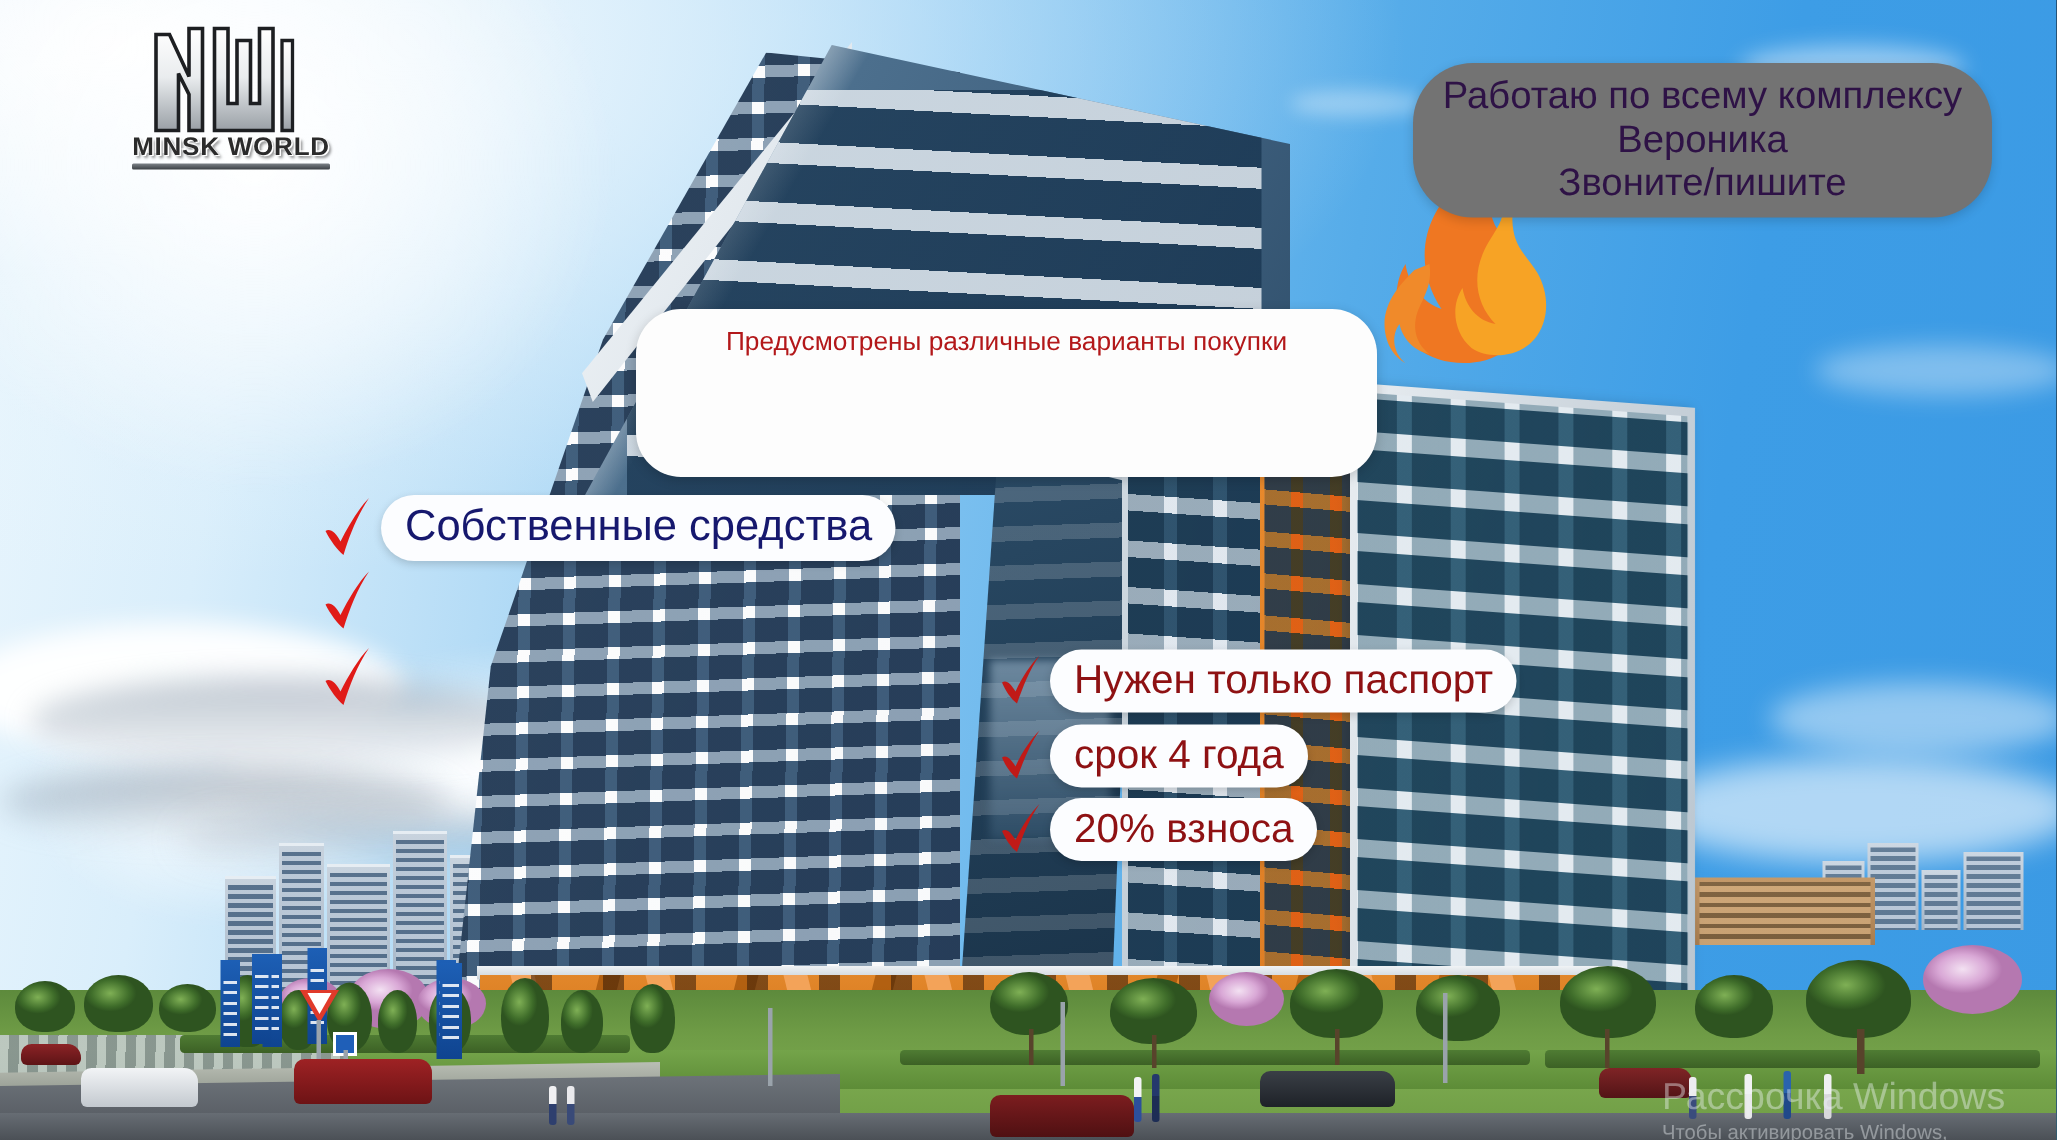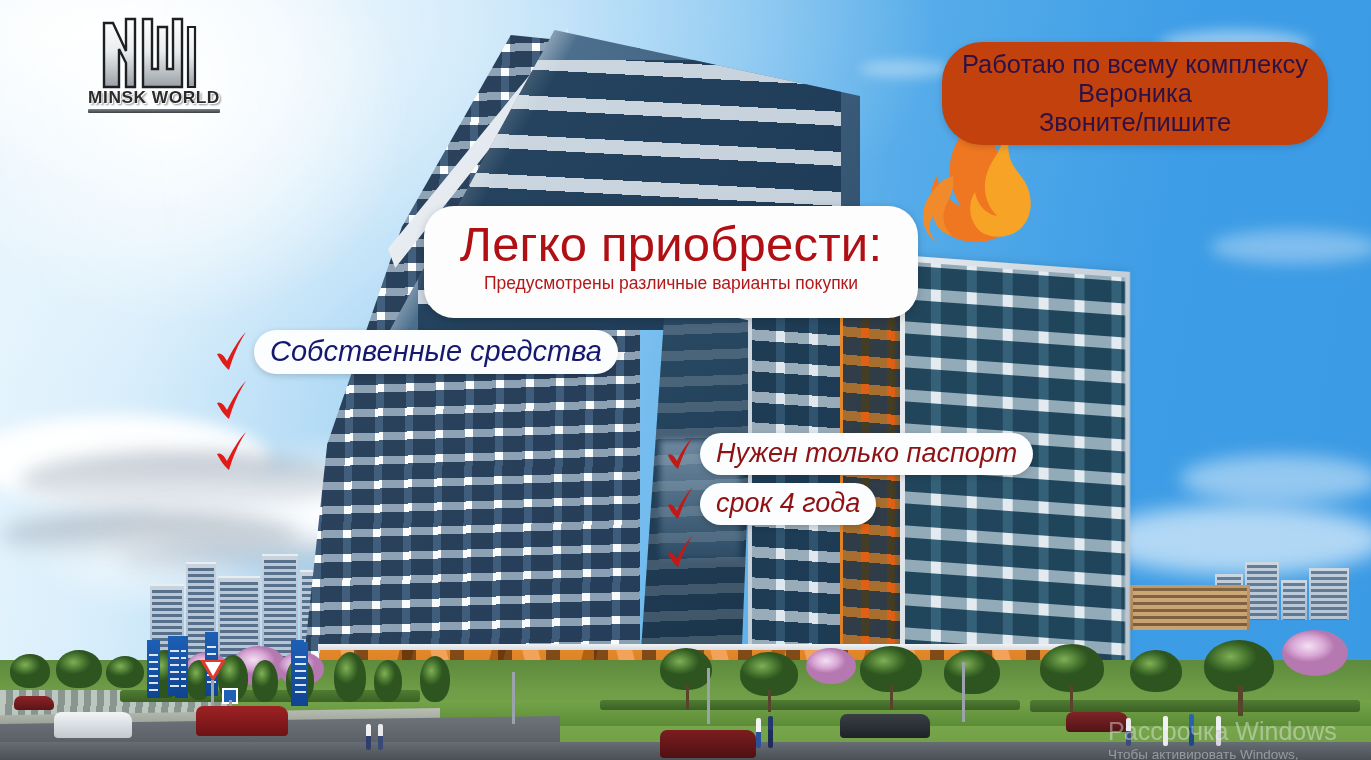--- a/index.html
+++ b/index.html
@@ -177,38 +177,38 @@
   .logo{position:absolute;left:84px;top:16px;width:140px;height:100px;}
   .logo-mark{position:absolute;left:14px;top:0;width:108px;height:74px;}
   .logo-word{position:absolute;left:0;bottom:8px;width:140px;text-align:center;
     font-family:"Liberation Sans","DejaVu Sans",sans-serif;font-weight:700;font-size:17px;
     letter-spacing:.5px;color:#2b2b2b;
     text-shadow:1px 1px 0 #fff, -1px -1px 0 rgba(255,255,255,.7), 2px 2px 2px rgba(0,0,0,.45);
     transform:scaleX(1.02);}
   .logo-bar{position:absolute;left:4px;bottom:3px;width:132px;height:4px;
     background:linear-gradient(180deg,#7c8288,#3b4044);border-radius:1px;}
 
-  .bubble{position:absolute;background:#c2410c;border-radius:40px;
+  .bubble{position:absolute;background:#737373;border-radius:40px;
     box-shadow:0 2px 7px rgba(0,0,0,.16);}
   .bubble-contact{left:942px;top:42px;width:386px;height:103px;
     display:flex;align-items:center;justify-content:center;}
   .bubble-contact .txt{color:#2e1246;font-size:25.5px;line-height:29px;text-align:center;font-weight:400;}
 
   .flame{position:absolute;left:915px;top:80px;width:120px;height:165px;}
 
   .headline{position:absolute;left:424px;top:206px;width:494px;height:112px;
     background:#fdfdfd;border-radius:30px;box-shadow:0 2px 8px rgba(0,0,0,.18);
     padding:10px 0 0 0;text-align:center;}
   .headline .h1{color:#b00f14;font-size:49px;line-height:56px;font-weight:400;letter-spacing:.2px;}
   .headline .h2{color:#b3181a;font-size:17.5px;line-height:22px;font-weight:400;margin-top:0px;}
 
   .item{position:absolute;display:flex;align-items:center;}
   .check{position:relative;flex:0 0 auto;width:38px;height:46px;margin-right:4px;}
   .pill{background:#fcfdff;border-radius:22px;padding:3px 16px 5px 16px;
-    box-shadow:0 2px 6px rgba(0,0,0,.17);white-space:nowrap;font-style:italic;}
+    box-shadow:0 2px 6px rgba(0,0,0,.17);white-space:nowrap;}
   .pill.navy{color:#16186e;font-size:29px;line-height:36px;}
   .pill.red{color:#8e1113;font-size:27px;line-height:34px;}
 
   .winmark{position:absolute;left:1108px;top:718px;width:256px;
     color:rgba(238,242,246,.42);text-align:left;pointer-events:none;}
   .winmark .w1{font-size:25px;line-height:27px;}
   .winmark .w2{font-size:13.5px;line-height:16px;margin-top:2px;}
 </style>
 </head>
 <body>
@@ -403,21 +403,20 @@
 
   <div class="bubble bubble-contact">
     <div class="txt">
       <div>Работаю по всему комплексу</div>
       <div>Вероника</div>
       <div>Звоните/пишите</div>
     </div>
   </div>
 
   <div class="headline">
-    <div class="h1">Легко приобрести:</div>
     <div class="h2">Предусмотрены различные варианты покупки</div>
   </div>
 
   <div class="item" style="left:212px;top:329px;">
     <span class="check">
       <svg viewBox="0 0 38 46" width="38" height="46" aria-hidden="true">
         <path d="M5 25 C8 23 12 26 15 32 C20 22 27 10 34 3 C26 15 21 28 17 41 C13 38 8 31 5 25 Z" fill="#e01b18"></path>
       </svg>
     </span>
     <span class="pill navy">Собственные средства</span>
@@ -456,20 +455,21 @@
     </span>
     <span class="pill red">срок 4 года</span>
   </div>
 
   <div class="item" style="left:664px;top:532px;">
     <span class="check" style="width:32px;height:40px;">
       <svg viewBox="0 0 32 40" width="32" height="40" aria-hidden="true">
         <path d="M4 21 C7 19 10 22 13 27 C17 18 23 9 29 3 C22 13 18 24 14 35 C10 32 6 26 4 21 Z" fill="#c01a17"></path>
       </svg>
     </span>
+    <span class="pill red">20% взноса</span>
   </div>
 
   <div class="winmark">
     <div class="w1">Рассрочка Windows</div>
     <div class="w2">Чтобы активировать Windows, перейдите</div>
   </div>
 
 </div>
 
 </body></html>

